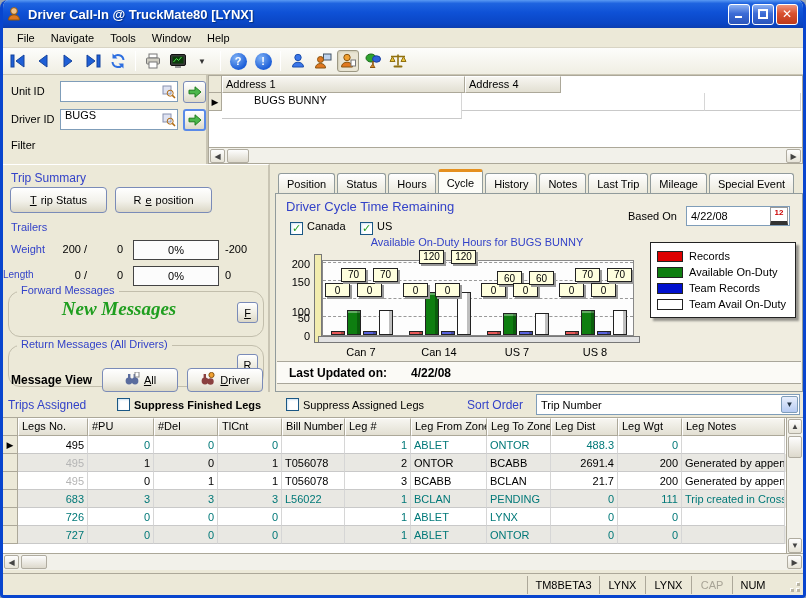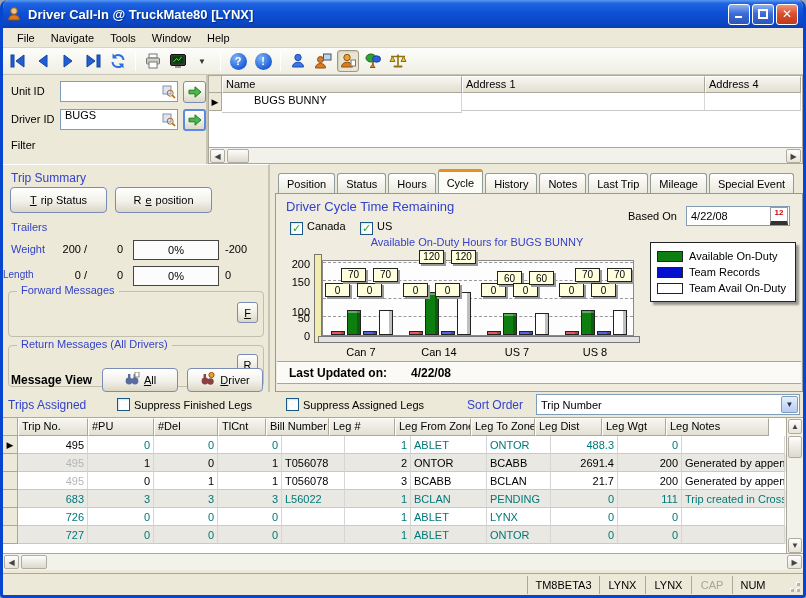--- a/index.html
+++ b/index.html
@@ -52,21 +52,21 @@
   .hscroll,.vscroll{background:#F2F1EA;position:absolute;}
   .sbtn{background:linear-gradient(180deg,#FDFDFD,#E7E4D8);border:1px solid #B0ACA0;border-radius:2px;
     display:flex;align-items:center;justify-content:center;font-size:8px;color:#444;}
   .sthumb{background:linear-gradient(180deg,#FDFDFD,#DDD9CC);border:1px solid #B0ACA0;border-radius:2px;}
   
   .trip-summary{position:absolute;left:0;top:164px;width:267px;height:228px;border-right:2px solid #C9C5B4;border-top:1px solid #fff;}
   .blue{color:#3342C8;}
   .ts-title{position:absolute;left:8px;top:6px;font-size:12px;}
   .xpbtn{border:1px solid #7A8BB8;border-radius:4px;font-size:11px;color:#000;
     background:linear-gradient(180deg,#FFFFFF,#F2F1EA 55%,#DBD7C6);display:flex;align-items:center;justify-content:center;gap:4px;}
-  .groupbox{position:absolute;border:1px solid #C2BEAC;border-radius:4px;}
+  .groupbox{position:absolute;border:1px solid #C2BEAC;border-radius:12px;}
   .gb-legend{position:absolute;top:-8px;left:8px;background:#ECE9D8;padding:0 4px;font-size:11px;}
   .pctbox{position:absolute;width:86px;height:20px;border:1px solid #444;background:#FCFCFC;
     font-size:11px;display:flex;align-items:center;justify-content:center;}
   .newmsg{font-family:"Liberation Serif","DejaVu Serif",serif;font-style:italic;font-weight:bold;font-size:19px;color:#1F9E1F;}
   .minibtn{position:absolute;width:21px;height:21px;border:1px solid #7A8BB8;border-radius:3px;font-size:11px;
     background:linear-gradient(180deg,#fff,#EFEDE2 55%,#DBD7C6);display:flex;align-items:center;justify-content:center;}
   
   .tabbar{position:absolute;left:272px;top:170px;width:528px;height:23px;display:flex;align-items:flex-end;padding-left:3px;}
   .tab{height:20px;border:1px solid #919B9C;border-bottom:none;border-radius:3px 3px 0 0;margin-right:2px;
     background:linear-gradient(180deg,#FFFFFF,#EBE9DD);font-size:11px;padding:0 8px;display:flex;align-items:center;}
@@ -275,28 +275,27 @@
       <svg width="16" height="16">
           <path d="M2 6.2h6V2.8L14 8l-6 5.2V9.8H2z" fill="#4CB74C" stroke="#1E7E1E"></path>
         </svg>
     </span>
     <span class="flabel" style="position:absolute;left:8px;top:64px;">Filter</span>
   </div>
 
   <div class="driver-grid">
     <div class="dgrow" id="dg-head">
         <div class="ind-cell" style="width: 13px; height: 17px;"></div>
-        <div class="grid-head-cell" style="width: 240px; height: 17px;">Name</div>
         <div class="grid-head-cell" style="width: 243px; height: 17px;">Address 1</div>
         <div class="grid-head-cell" style="width: 96px; height: 17px;">Address 4</div>
       </div>
     <div id="dg-body">
         <div class="dgrow">
           <div class="ind-cell" style="width: 13px; height: 18px;">▶</div>
-          <div class="grid-cell" style="width: 240px; height: 20px; padding-left: 32px;">BUGS BUNNY</div>
+          <div class="grid-cell" style="width: 240px; height: 26px; padding-left: 32px;">BUGS BUNNY</div>
           <div class="grid-cell" style="width: 243px; height: 18px;"></div>
           <div class="grid-cell" style="width: 96px; height: 18px;"></div>
         </div>
       </div>
     <div class="hscroll" style="left:0;bottom:0;width:593px;height:16px;border-top:1px solid #ACA899;">
       <span class="sbtn" style="position:absolute;left:1px;top:1px;width:15px;height:14px;">◀</span>
       <span class="sthumb" style="position:absolute;left:18px;top:1px;width:22px;height:14px;"></span>
       <span class="sbtn" style="position:absolute;right:1px;top:1px;width:15px;height:14px;">▶</span>
     </div>
   </div>
@@ -314,20 +313,21 @@
     <span style="position:absolute;left:222px;top:78px;font-size:11px;">-200</span>
 
     <span class="blue" style="position:absolute;left:0;top:104px;font-size:10px;">Length</span>
     <span style="position:absolute;left:46px;top:104px;width:38px;text-align:right;font-size:11px;">0 /</span>
     <span style="position:absolute;left:92px;top:104px;width:28px;text-align:right;font-size:11px;">0</span>
     <span class="pctbox" style="left:130px;top:101px;">0%</span>
     <span style="position:absolute;left:222px;top:104px;font-size:11px;">0</span>
 
     <div class="groupbox" style="left:5px;top:126px;width:256px;height:46px;">
       <span class="gb-legend blue">Forward Messages</span>
+      <div style="position:absolute;left:0;top:6px;width:220px;text-align:center;" class="newmsg">New Messages</div>
       <button class="minibtn" style="right:5px;top:10px;">
           <u>F</u>
         </button>
     </div>
 
     <div class="groupbox" style="left:5px;top:180px;width:256px;height:42px;">
       <span class="gb-legend blue">Return Messages (All Drivers)</span>
       <button class="minibtn" style="right:5px;top:8px;">
           <u>R</u>
         </button>
@@ -424,20 +424,24 @@
           <div class="ytick" style="left: 0px; width: 28px; top: 22px;">200</div>
         </div>
       <div id="catlabels">
           <div class="catlabel" style="left: 44px;">Can 7</div>
           <div class="catlabel" style="left: 122px;">Can 14</div>
           <div class="catlabel" style="left: 200px;">US 7</div>
           <div class="catlabel" style="left: 278px;">US 8</div>
         </div>
       <div class="legend" id="legend">
           <div class="leg-row">
+            <span class="leg-chip" style="background: rgb(222, 0, 0);"></span>
+            <span class="leg-text">Records</span>
+          </div>
+          <div class="leg-row">
             <span class="leg-chip" style="background: rgb(14, 126, 16);"></span>
             <span class="leg-text">Available On-Duty</span>
           </div>
           <div class="leg-row">
             <span class="leg-chip" style="background: rgb(0, 16, 206);"></span>
             <span class="leg-text">Team Records</span>
           </div>
           <div class="leg-row">
             <span class="leg-chip" style="background: rgb(255, 255, 255);"></span>
             <span class="leg-text">Team Avail On-Duty</span>
@@ -446,34 +450,34 @@
     </div>
 
     <div class="lastupd">
       <span style="margin-left:12px;">Last Updated on:</span>
       <span style="margin-left:24px;">4/22/08</span>
     </div>
   </div>
 
   <div class="tripsbar">
     <span class="blue" style="position:absolute;left:5px;top:6px;font-size:12px;">Trips Assigned</span>
-    <span style="position:absolute;left:114px;top:5px;" id="cb-fin"><span class="cb"></span><span class="cb-label">Suppress Finished Legs</span></span>
+    <span style="position:absolute;left:114px;top:5px;font-weight:bold;" id="cb-fin"><span class="cb"></span><span class="cb-label">Suppress Finished Legs</span></span>
     <span style="position:absolute;left:283px;top:5px;" id="cb-asg"><span class="cb"></span><span class="cb-label">Suppress Assigned Legs</span></span>
     <span class="blue" style="position:absolute;left:464px;top:6px;font-size:12px;">Sort Order</span>
     <input class="combobox" style="left: 533px; top: 2px; width: 264px;" value="Trip Number">
     <span class="combobtn" style="left:778px;top:4px;">▼</span>
   </div>
 
   <div class="trips-table">
     <div class="trow" id="tt-head">
         <div class="ind-cell" style="width: 15px;"></div>
-        <div class="grid-head-cell" style="width: 70px;">Trip No.</div>
+        <div class="grid-head-cell" style="width: 70px;">Legs No.</div>
         <div class="grid-head-cell" style="width: 66px;">#PU</div>
         <div class="grid-head-cell" style="width: 64px;">#Del</div>
-        <div class="grid-head-cell" style="width: 48px;">TlCnt</div>
+        <div class="grid-head-cell" style="width: 64px;">TlCnt</div>
         <div class="grid-head-cell" style="width: 63px;">Bill Number</div>
         <div class="grid-head-cell" style="width: 66px;">Leg #</div>
         <div class="grid-head-cell" style="width: 76px;">Leg From Zone</div>
         <div class="grid-head-cell" style="width: 64px;">Leg To Zone</div>
         <div class="grid-head-cell" style="width: 67px;">Leg Dist</div>
         <div class="grid-head-cell" style="width: 64px;">Leg Wgt</div>
         <div class="grid-head-cell" style="width: 103px;">Leg Notes</div>
       </div>
     <div id="tt-body">
         <div class="trow" style="background: rgb(255, 255, 255);">

